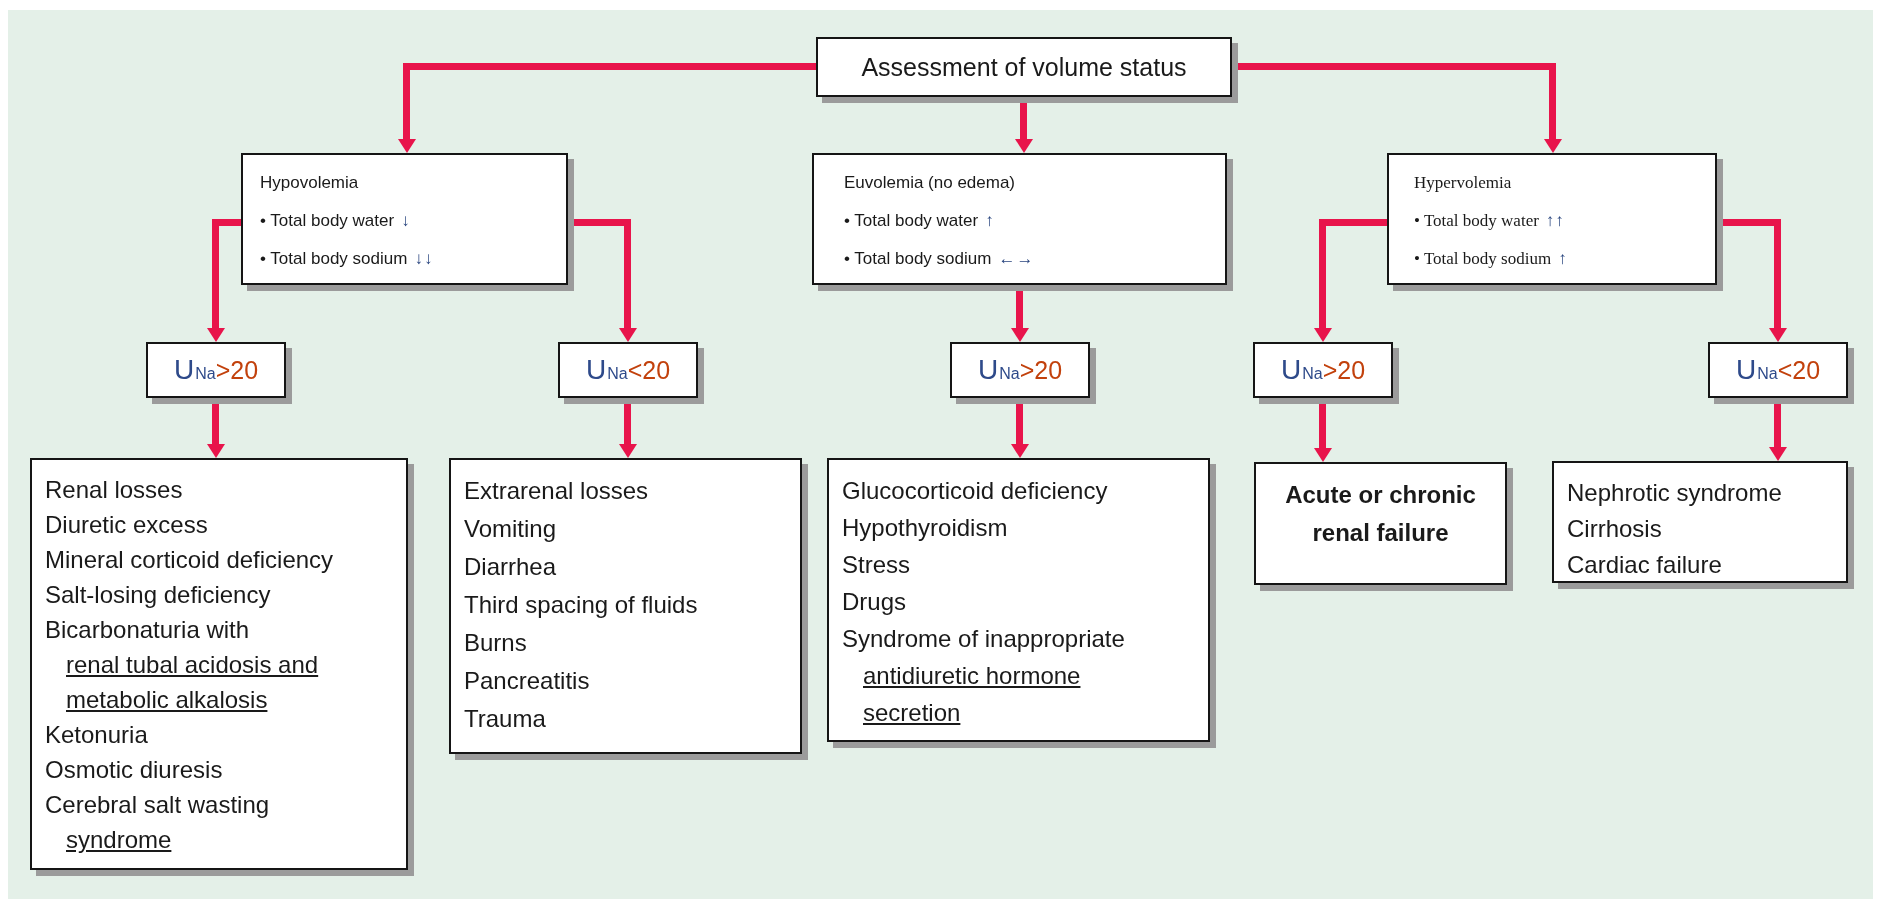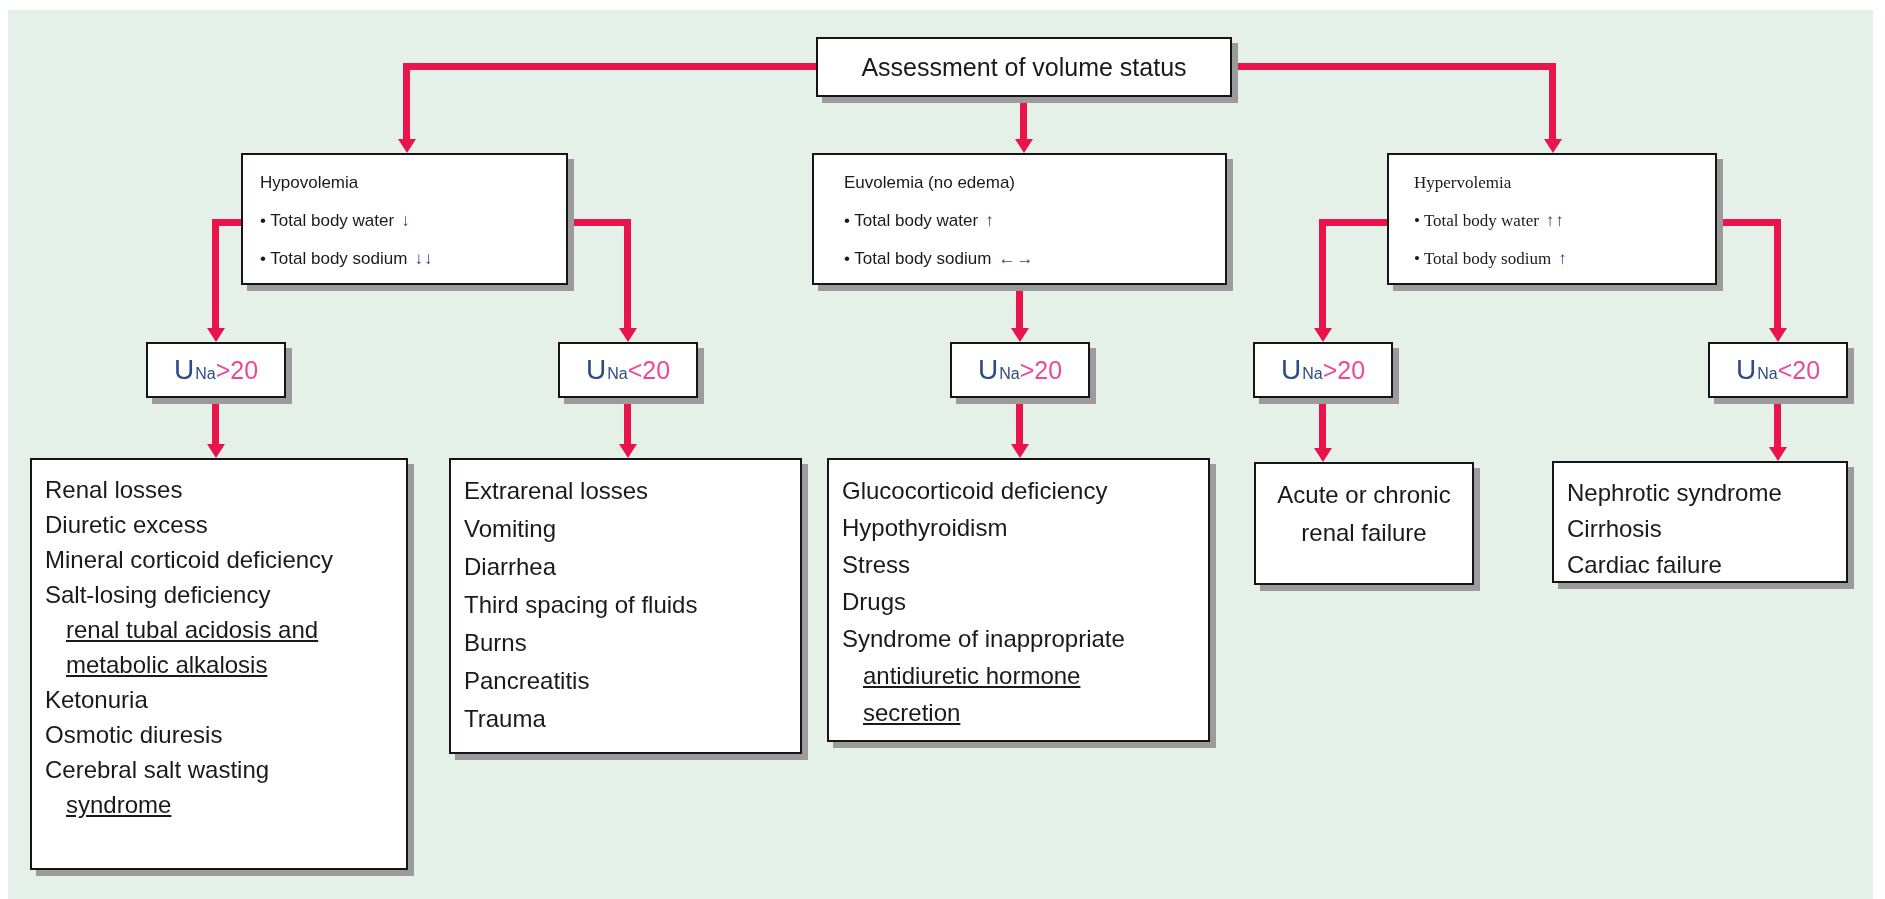--- a/index.html
+++ b/index.html
@@ -25,21 +25,21 @@
   .vol-hyper{padding-left:25px;}
   .vol-title{white-space:nowrap;}
   .vol-bullet{white-space:nowrap;}
   .glyph{color:#29457f;margin-left:7px;letter-spacing:1px;}
 
   .una-box{
     display:flex;align-items:center;justify-content:center;font-size:25px;
   }
   .una-u{font-size:28px;color:#2e4a8a;}
   .una-sub{font-size:16px;color:#2e4a8a;position:relative;top:4px;margin-left:1px;}
-  .una-val{margin-left:0;color:#ec4899;}
+  .una-val{margin-left:0;color:#c2410c;}
 
   .out-box{font-size:24px;padding:12px 8px 0 13px;}
   .out-line{white-space:nowrap;}
   .ind{padding-left:21px;text-decoration:underline;}
   .out-1{line-height:35px;}
   .out-2{line-height:38px;}
   .out-3{line-height:37px;}
   .out-4{line-height:38px;text-align:center;padding-left:8px;}
   .out-5{line-height:36px;}
 
@@ -150,20 +150,21 @@
     <span class="una-u">U</span>
       <span class="una-sub">Na</span>
       <span class="una-val">&lt;20</span>
   </div>
 
   <div class="box out-box out-1" style="left:30px;top:458px;width:378px;height:412px;">
     <div class="out-line">Renal losses</div>
     <div class="out-line">Diuretic excess</div>
     <div class="out-line">Mineral corticoid deficiency</div>
     <div class="out-line">Salt-losing deficiency</div>
+    <div class="out-line">Bicarbonaturia with</div>
     <div class="out-line ind">renal tubal acidosis and</div>
     <div class="out-line ind">metabolic alkalosis</div>
     <div class="out-line">Ketonuria</div>
     <div class="out-line">Osmotic diuresis</div>
     <div class="out-line">Cerebral salt wasting</div>
     <div class="out-line ind">syndrome</div>
   </div>
 
   <div class="box out-box out-2" style="left:449px;top:458px;width:353px;height:296px;">
     <div class="out-line">Extrarenal losses</div>
@@ -178,21 +179,21 @@
   <div class="box out-box out-3" style="left:827px;top:458px;width:383px;height:284px;">
     <div class="out-line">Glucocorticoid deficiency</div>
     <div class="out-line">Hypothyroidism</div>
     <div class="out-line">Stress</div>
     <div class="out-line">Drugs</div>
     <div class="out-line">Syndrome of inappropriate</div>
     <div class="out-line ind">antidiuretic hormone</div>
     <div class="out-line ind">secretion</div>
   </div>
 
-  <div class="box out-box out-4" style="left:1254px;top:462px;width:220px;height:123px;">
+  <div class="box out-box out-4" style="left:1254px;top:462px;width:253px;height:123px;font-weight:bold;">
     <div class="out-line">Acute or chronic</div>
     <div class="out-line">renal failure</div>
   </div>
 
   <div class="box out-box out-5" style="left:1552px;top:461px;width:296px;height:122px;">
     <div class="out-line">Nephrotic syndrome</div>
     <div class="out-line">Cirrhosis</div>
     <div class="out-line">Cardiac failure</div>
   </div>
 </div>

